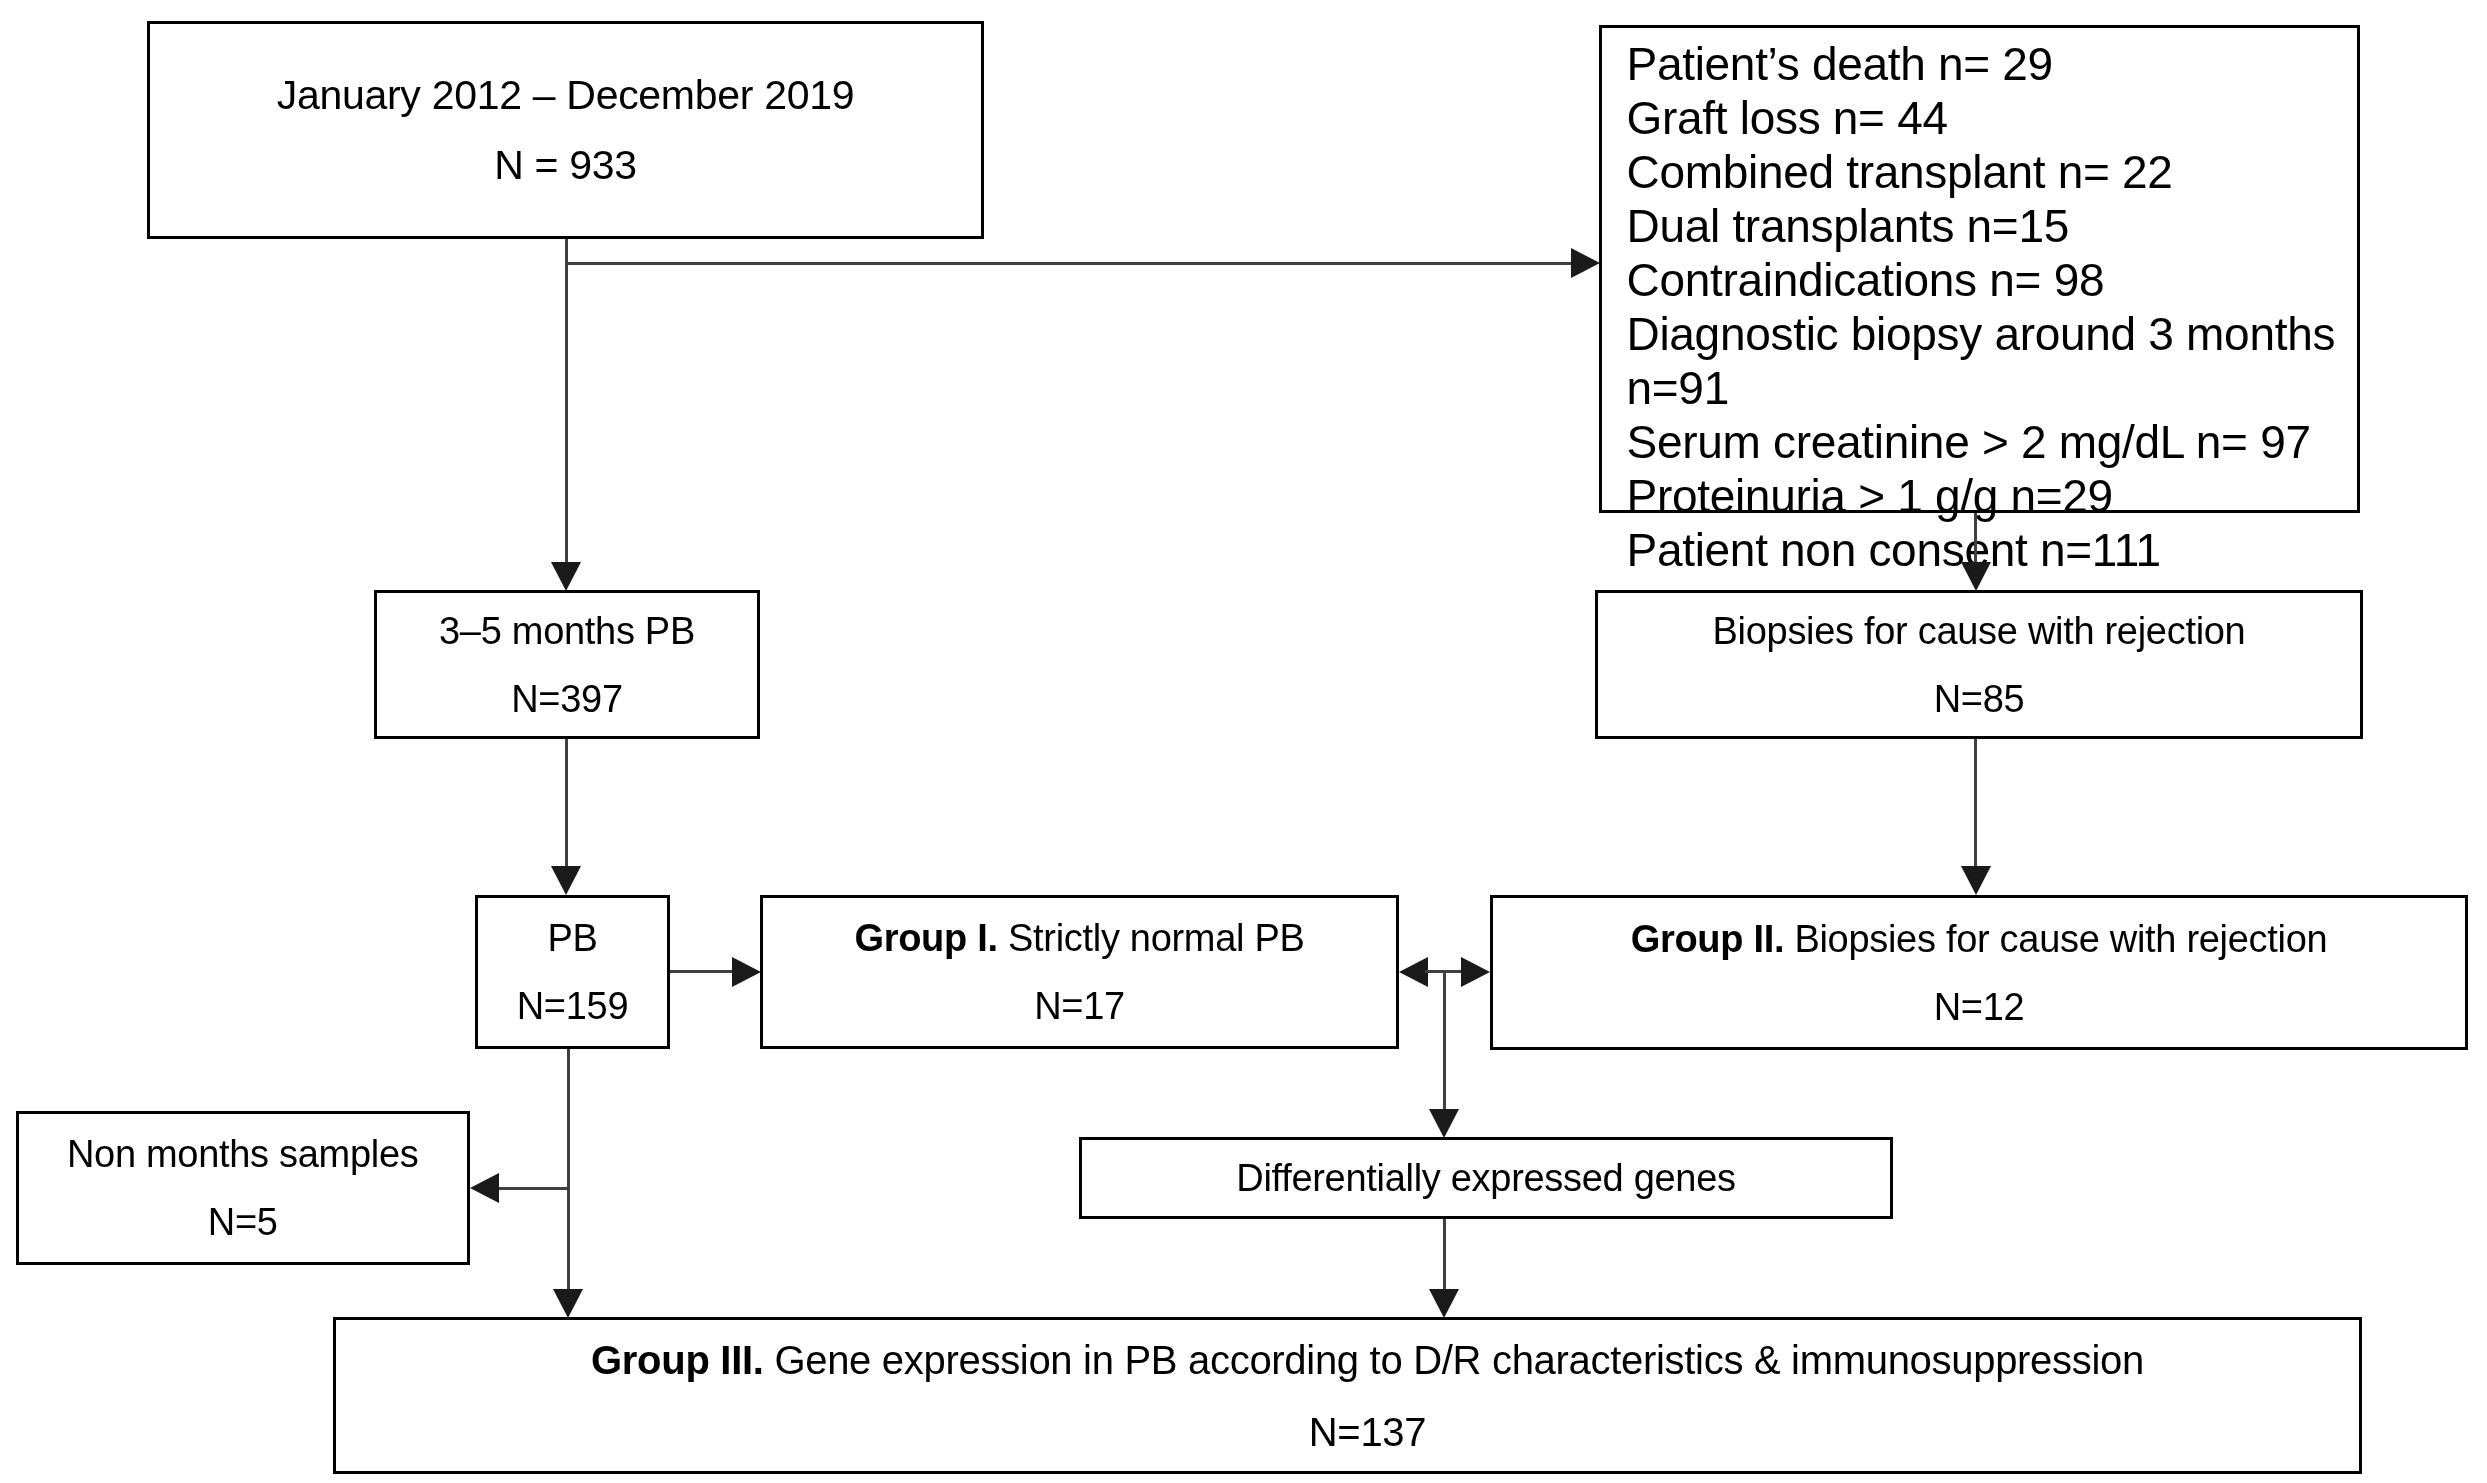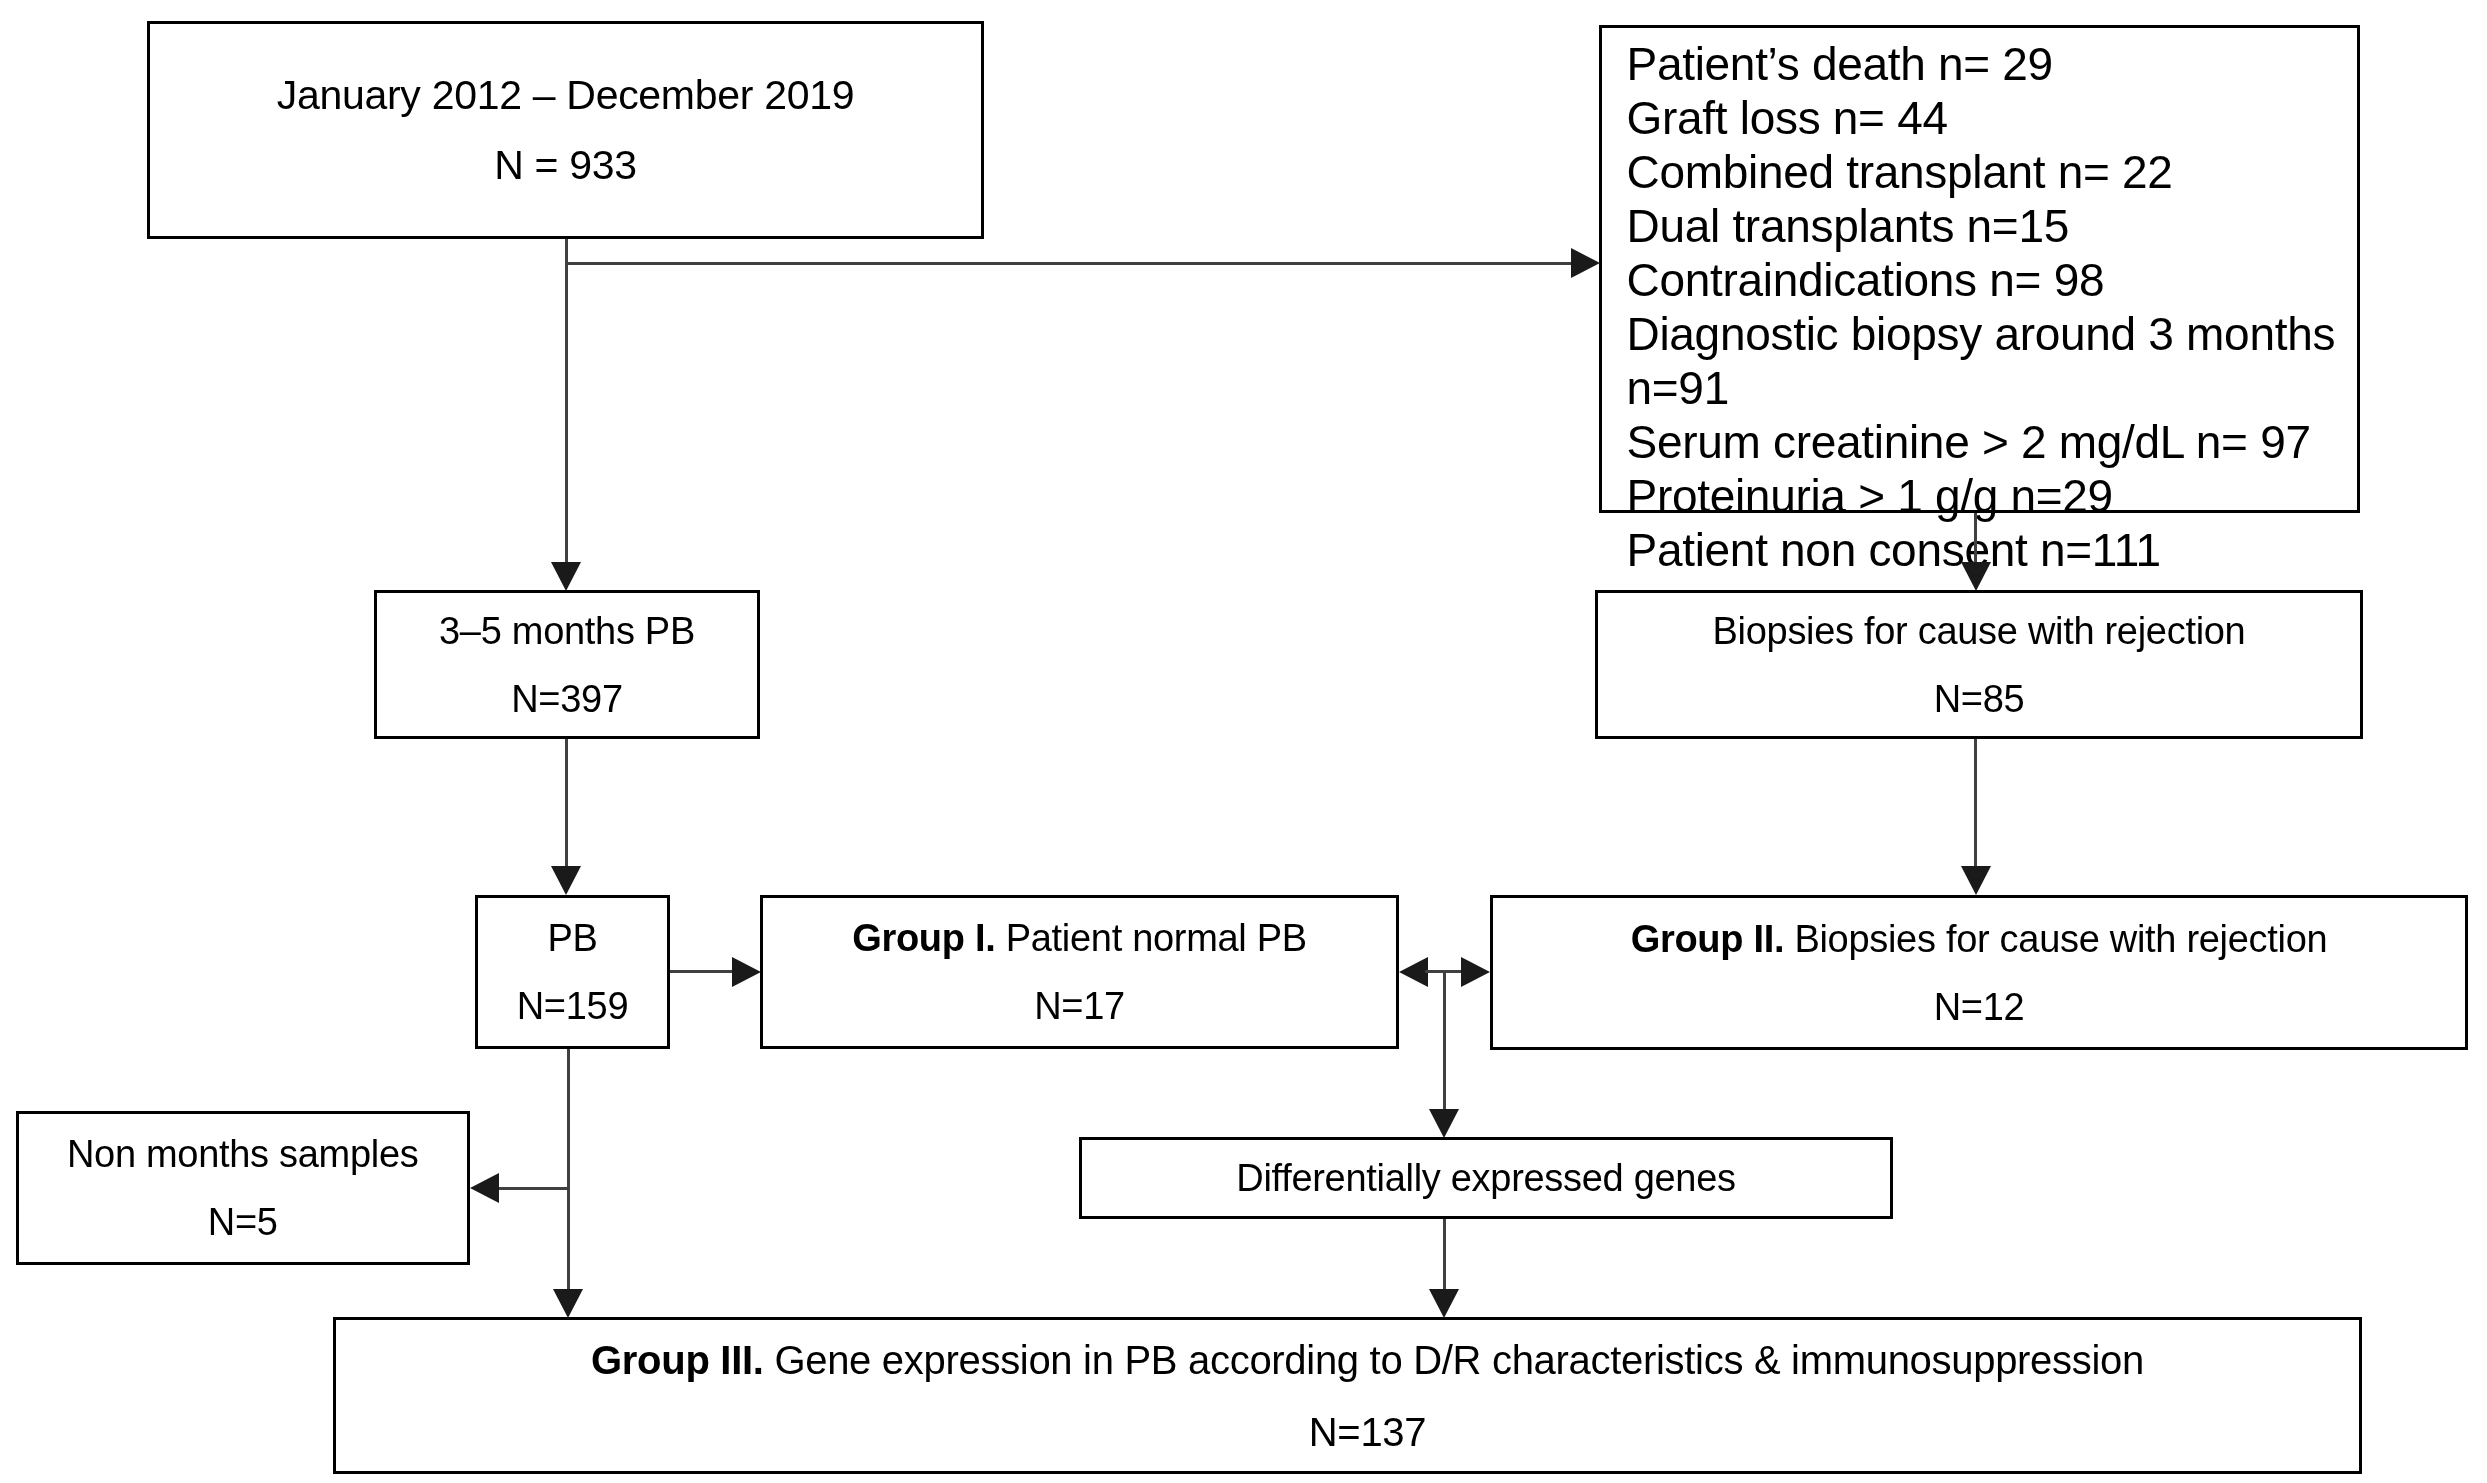--- a/index.html
+++ b/index.html
@@ -58,21 +58,21 @@
     <span class="bl">Biopsies for cause with rejection</span>
     <span class="bl">N=85</span>
   </div>
 
   <div class="box std" style="left:475px;top:895px;width:195px;height:154px;">
     <span class="bl">PB</span>
     <span class="bl">N=159</span>
   </div>
 
   <div class="box std" style="left:760px;top:895px;width:639px;height:154px;">
-    <span class="bl"><b class="b">Group I.</b><span> Patient normal PB</span></span>
+    <span class="bl"><b class="b">Group I.</b><span> Strictly normal PB</span></span>
     <span class="bl">N=17</span>
   </div>
 
   <div class="box std" style="left:1490px;top:895px;width:978px;height:155px;">
     <span class="bl"><b class="b">Group II.</b><span> Biopsies for cause with rejection</span></span>
     <span class="bl">N=12</span>
   </div>
 
   <div class="box std" style="left:15.7px;top:1111px;width:454px;height:154px;">
     <span class="bl">Non months samples</span>

